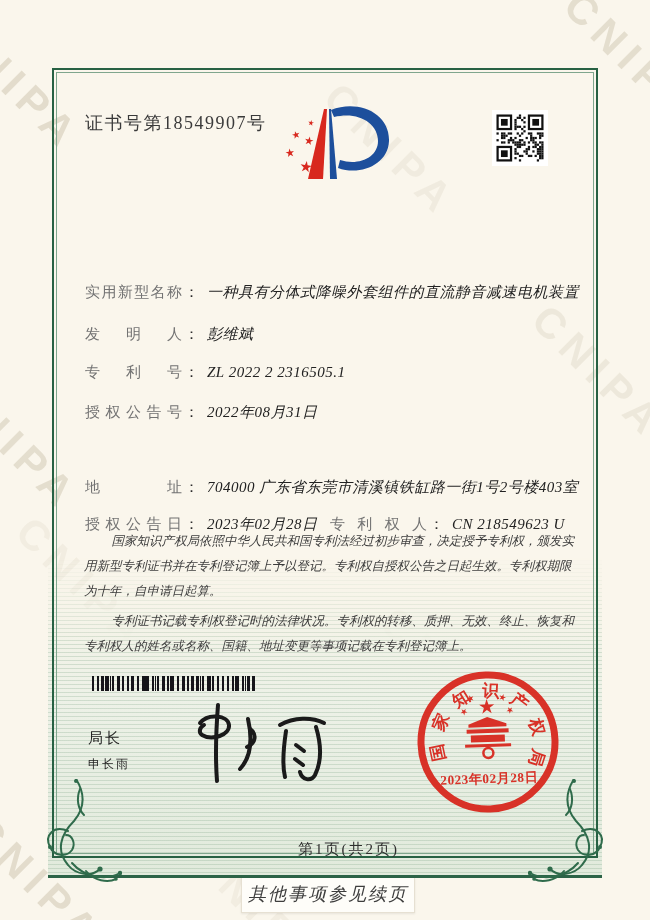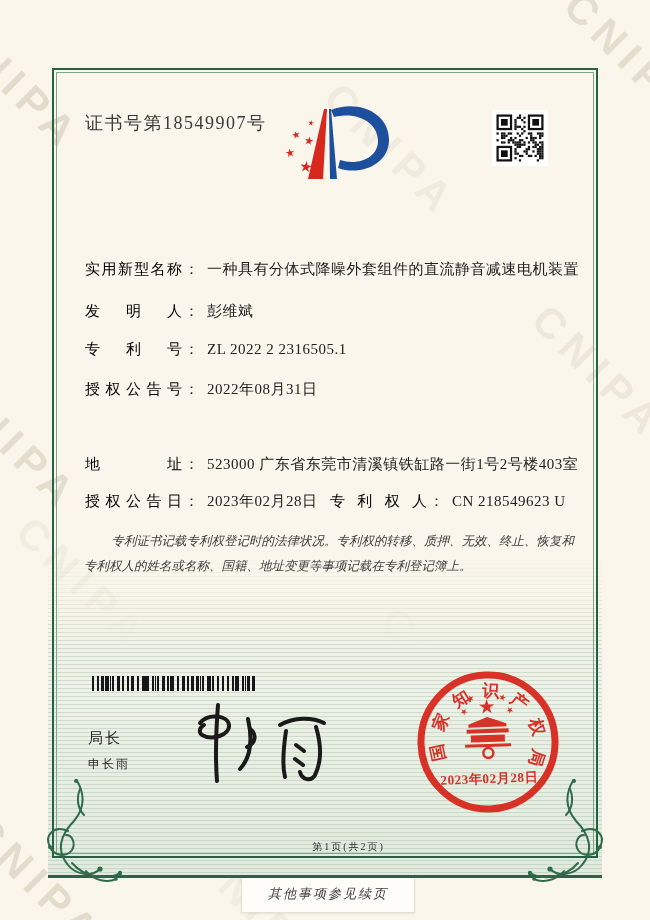--- a/index.html
+++ b/index.html
@@ -28,55 +28,55 @@
   .cert-no{position:absolute;left:85px;top:111px;font-size:18px;letter-spacing:1.5px;color:#3a3a3a;z-index:4;}
 
   .logo{position:absolute;left:278px;top:101px;z-index:4;}
   .qr{position:absolute;left:492px;top:110px;width:56px;height:56px;z-index:4;}
 
   .title{position:absolute;left:0;right:0;top:195px;text-align:center;
          font-size:34px;font-weight:700;letter-spacing:7px;color:#141414;z-index:4;}
 
   .fields{position:absolute;left:85px;top:260px;width:510px;height:260px;font-size:15px;z-index:4;}
   .field-row{position:absolute;left:0;white-space:nowrap;}
-  .f-label{display:inline-block;width:97px;text-align:justify;text-align-last:justify;color:#000000;}
+  .f-label{display:inline-block;width:97px;text-align:justify;text-align-last:justify;color:#737373;margin-top:23px;}
   .f-colon{margin:0 8px 0 2px;}
-  .f-value{letter-spacing:0.5px;color:#222;}
+  .f-value{letter-spacing:0.5px;color:#222;font-style:italic;}
   .pair2{position:absolute;left:245px;top:0;white-space:nowrap;}
 
   .paragraphs{position:absolute;left:84px;top:529px;width:492px;font-size:12.5px;line-height:25px;
               font-style:italic;color:#3c3c3c;z-index:4;}
   .paragraphs p{margin:0;text-indent:2.2em;}
-  .paragraphs p + p{margin-top:12px;font-style:italic;}
+  .paragraphs p + p{margin-top:5px;font-style:italic;}
 
   .barcode{position:absolute;left:92px;top:676px;width:165px;height:15px;z-index:4;
            background-image:
              repeating-linear-gradient(90deg,#15151a 0 2px,rgba(0,0,0,0) 2px 5px),
              repeating-linear-gradient(90deg,#15151a 0 1px,rgba(0,0,0,0) 1px 9px),
              repeating-linear-gradient(90deg,#15151a 0 2px,rgba(0,0,0,0) 2px 13px);}
 
   .director-title{position:absolute;left:88px;top:729px;font-family:"Liberation Sans","DejaVu Sans",sans-serif;
                   font-size:15px;letter-spacing:2px;color:#1f1f1f;z-index:4;}
   .director-name{position:absolute;left:88px;top:756px;font-family:"Liberation Sans","DejaVu Sans",sans-serif;
                  font-size:12px;letter-spacing:2px;color:#1f1f1f;z-index:4;}
   .signature{position:absolute;left:188px;top:697px;z-index:4;}
 
   .seal{position:absolute;left:413px;top:667px;width:150px;height:150px;z-index:5;
         transform:rotate(-2deg);opacity:0.95;}
   .seal-char{fill:#d8281e;font-size:17px;font-weight:700;text-anchor:middle;dominant-baseline:central;
              font-family:"Liberation Serif","DejaVu Serif",serif;}
   .seal-date{fill:#d8281e;font-size:13.2px;font-weight:700;text-anchor:middle;letter-spacing:0.5px;
              font-family:"Liberation Serif","DejaVu Serif",serif;}
 
-  .footer{position:absolute;left:0;right:0;top:840px;text-align:center;font-size:10px;
+  .footer{position:absolute;left:0;right:0;top:840px;text-align:center;font-size:15px;
           letter-spacing:2px;color:#2e2e2e;z-index:4;padding-left:47px;}
 
   .tab{position:absolute;left:241px;top:878px;width:172px;height:34px;background:#fefdf9;
        border:1px solid #e6e0d2;border-top:none;box-shadow:0 1px 2px rgba(0,0,0,0.08);
-       text-align:center;line-height:32px;font-size:13px;font-style:italic;letter-spacing:2px;
+       text-align:center;line-height:32px;font-size:18px;font-style:italic;letter-spacing:2px;
        color:#3e3e3e;z-index:6;}
 
   .ornament{position:absolute;top:779px;width:86px;height:104px;z-index:3;}
   .ornament.left{left:36px;}
   .ornament.right{left:528px;transform:scaleX(-1);}
 </style>
 </head>
 <body>
 
 <div class="page">
@@ -281,31 +281,32 @@
     <div class="field-row" style="top:42px">
       <span class="f-label">发明人</span><span class="f-colon">：</span><span class="f-value">彭维斌</span>
     </div>
     <div class="field-row" style="top:80px">
       <span class="f-label">专利号</span><span class="f-colon">：</span><span class="f-value">ZL 2022 2 2316505.1</span>
     </div>
     <div class="field-row" style="top:120px">
       <span class="f-label">授权公告号</span><span class="f-colon">：</span><span class="f-value">2022年08月31日</span>
     </div>
     <div class="field-row" style="top:195px">
-      <span class="f-label">地址</span><span class="f-colon">：</span><span class="f-value">523000 广东省东莞市清溪镇铁缸路一街1号2号楼403室</span>
+      <span class="f-label">地址</span><span class="f-colon">：</span><span class="f-value">704000 广东省东莞市清溪镇铁缸路一街1号2号楼403室</span>
     </div>
     <div class="field-row" style="top:232px">
       <span class="f-label">授权公告日</span><span class="f-colon">：</span><span class="f-value">2023年02月28日</span>
       <span class="pair2">
         <span class="f-label">专利权人</span><span class="f-colon">：</span><span class="f-value">CN 218549623 U</span>
       </span>
     </div>
   </div>
 
   <div class="paragraphs">
+    <p>国家知识产权局依照中华人民共和国专利法经过初步审查，决定授予专利权，颁发实用新型专利证书并在专利登记簿上予以登记。专利权自授权公告之日起生效。专利权期限为十年，自申请日起算。</p>
     <p>专利证书记载专利权登记时的法律状况。专利权的转移、质押、无效、终止、恢复和专利权人的姓名或名称、国籍、地址变更等事项记载在专利登记簿上。</p>
   </div>
 
   <div class="barcode"></div>
   <div class="director-title">局长</div>
   <div class="director-name">申长雨</div>
 
   <svg class="signature" width="155" height="92" viewBox="0 0 155 92">
     <g fill="none" stroke="#1a1a1a" stroke-width="4" stroke-linecap="round" stroke-linejoin="round">
       <path d="M30,8 C28,34 27,58 29,84"></path>

